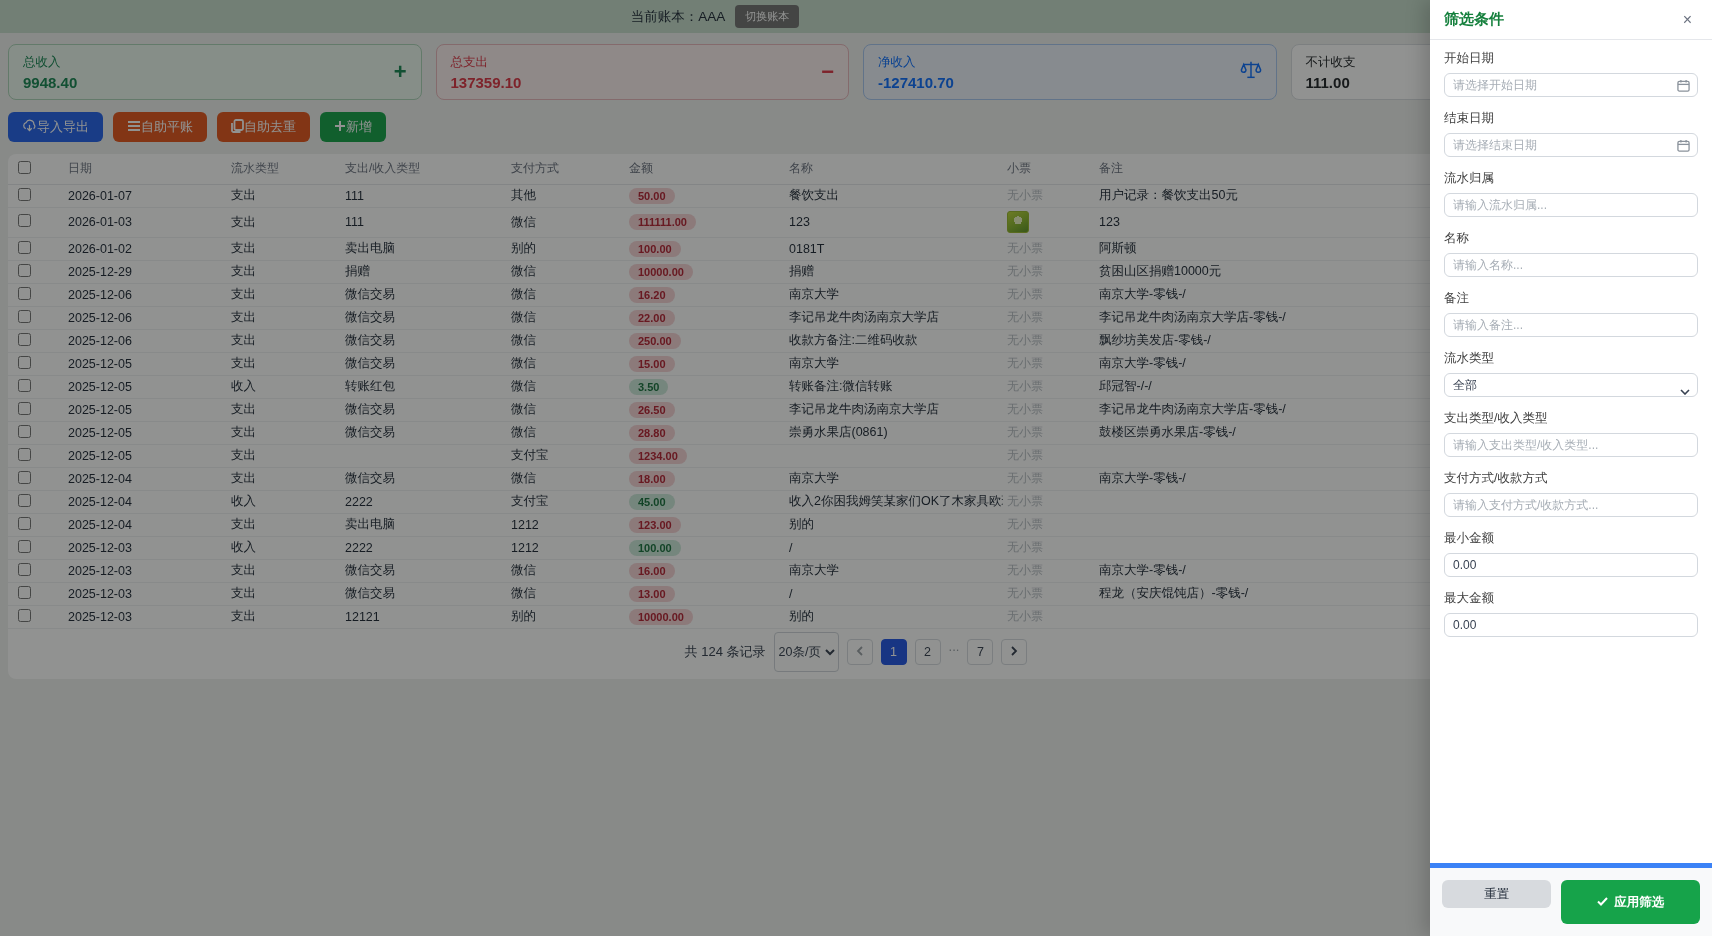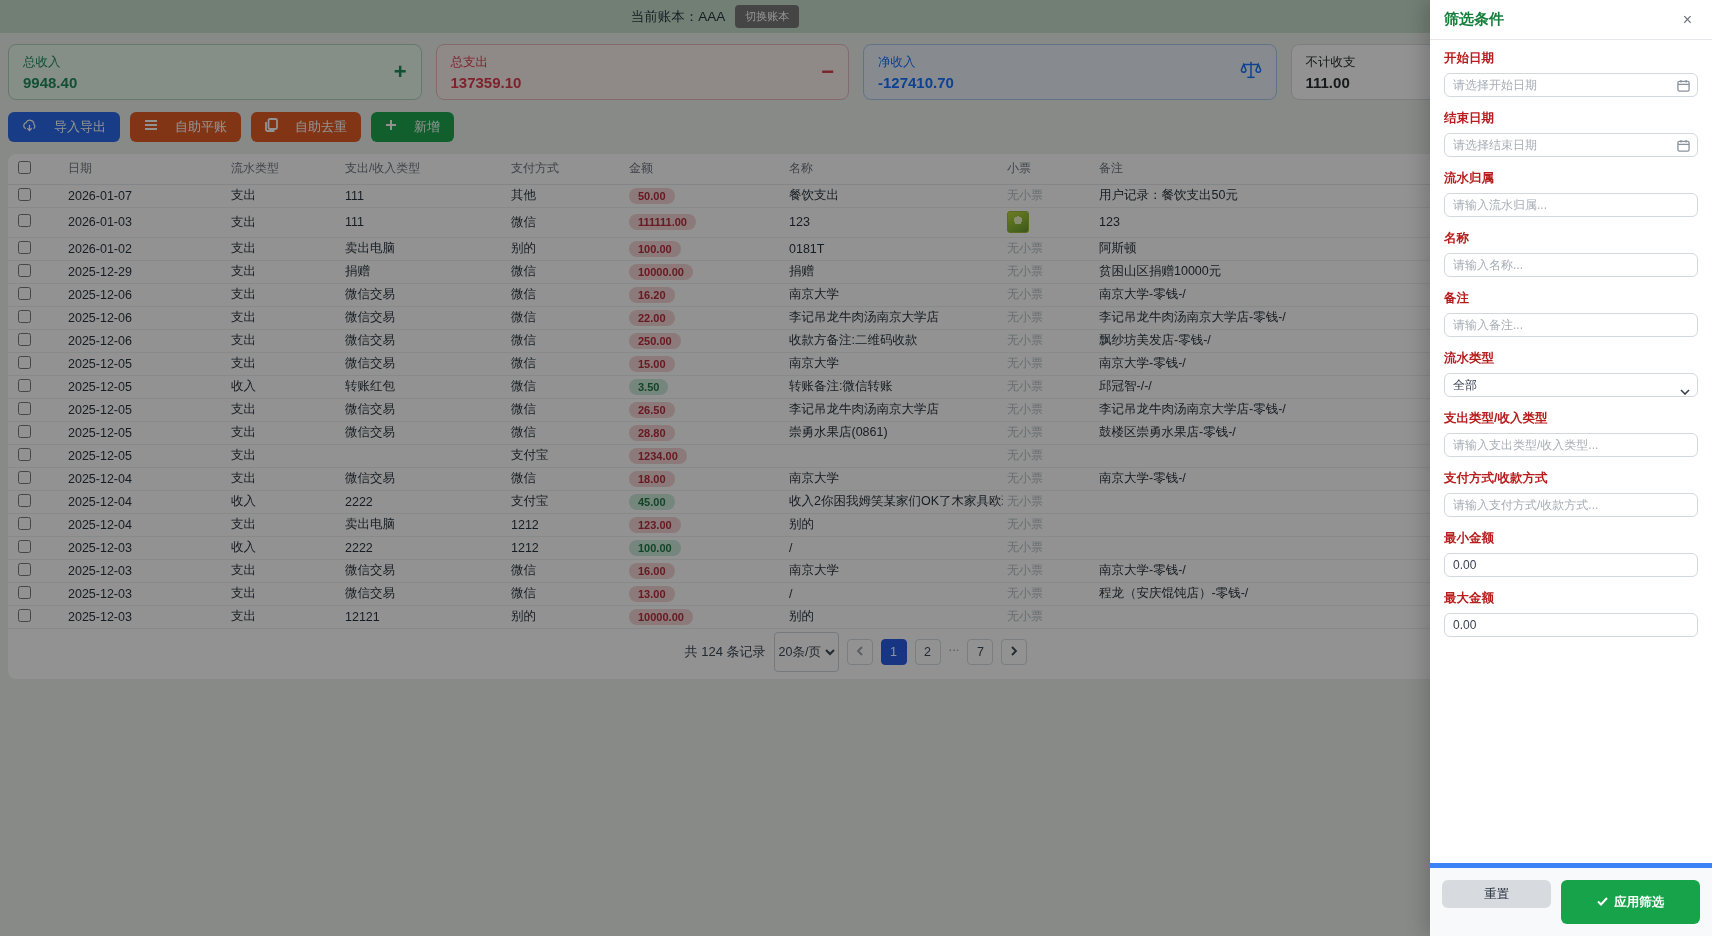--- a/index.html
+++ b/index.html
@@ -31,22 +31,22 @@
   .card .cicon { font-size:22px; font-weight:bold; line-height:1; }
   .card-income   { background:#ecf7ef; border-color:#abd4b8; color:#198754; }
   .card-expense  { background:#fbeeee; border-color:#e7b6bc; color:#dc3545; }
   .card-net      { background:#edf3fc; border-color:#a8c6f0; color:#0d6efd; }
   .card-excluded { background:#ffffff; border-color:#d9dde1; color:#212529; }
 
   
   .toolbar { display:flex; gap:10px; margin:12px 8px; }
   .tbtn {
     height:30px; border:none; border-radius:6px; color:#fff; font-size:13px;
-    display:inline-flex; align-items:center; gap:17px; padding:0 14px; cursor:pointer;
-    font-family:Liberation Mono, monospace;
+    display:inline-flex; align-items:center; gap:0; padding:0 14px; cursor:pointer;
+    font-family:Liberation Sans, sans-serif;
   }
   .tbtn svg { flex:0 0 auto; }
   .btn-blue   { background:#2563eb; }
   .btn-orange { background:#e4571e; }
   .btn-green  { background:#16a34a; }
 
   
   .table-card { margin:2px 8px 0; background:#fff; border-radius:8px; padding-bottom:4px; }
   table { width:100%; border-collapse:collapse; table-layout:fixed; }
   th {
@@ -98,21 +98,21 @@
     z-index:20; box-shadow:-6px 0 18px rgba(0,0,0,0.18);
     display:flex; flex-direction:column;
   }
   .d-head {
     padding:10px 14px; border-bottom:1px solid #e5e7eb;
     display:flex; justify-content:space-between; align-items:center;
   }
   .d-title { font-size:15px; font-weight:bold; color:#15803d; }
   .d-close { background:none; border:none; font-size:16px; color:#6b7280; cursor:pointer; line-height:1; }
   .d-body { padding:10px 14px 0; flex:1; overflow:hidden; }
-  .f-label { font-size:12.5px; font-weight:bold; color:#b91c1c; margin:0 0 6px; }
+  .f-label { font-size:12.5px; font-weight:normal; color:#404040; margin:0 0 6px; }
   .f-wrap { position:relative; margin-bottom:13px; }
   .f-input, .f-select {
     width:100%; height:24px; border:1px solid #d3d8de; border-radius:6px;
     padding:0 8px; font-size:12px; color:#374151; background:#fff; font-family:inherit;
   }
   .f-input::placeholder { color:#a6adb5; }
   .f-wrap.has-icon .f-input { padding-right:26px; }
   .f-icon { position:absolute; right:8px; top:5px; pointer-events:none; }
   .f-select { appearance:none; -webkit-appearance:none; padding-right:24px; }
   .d-foot {

